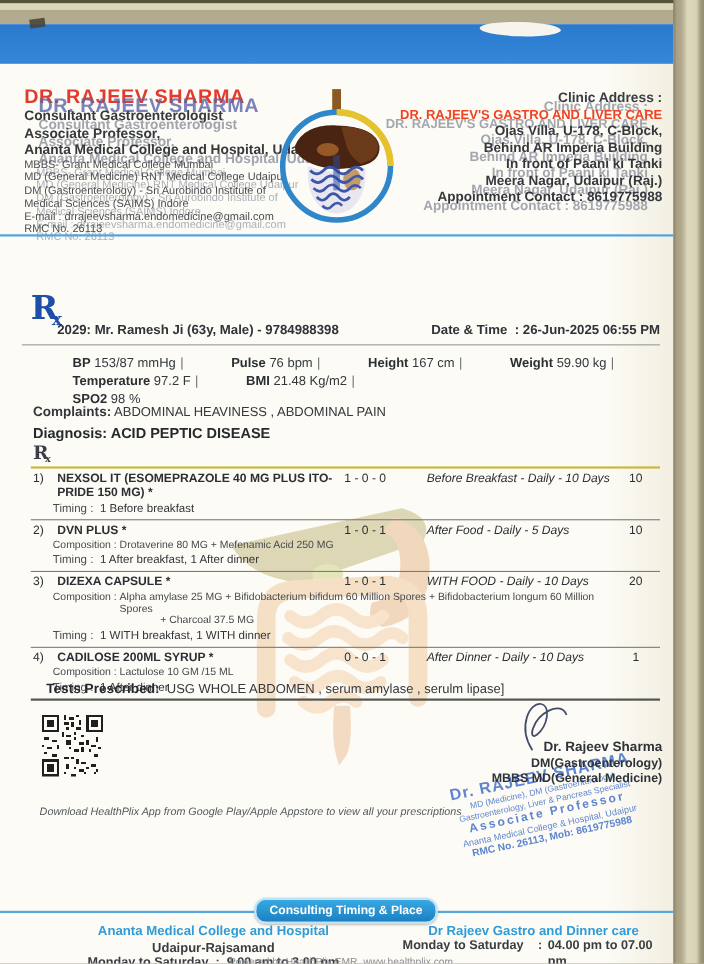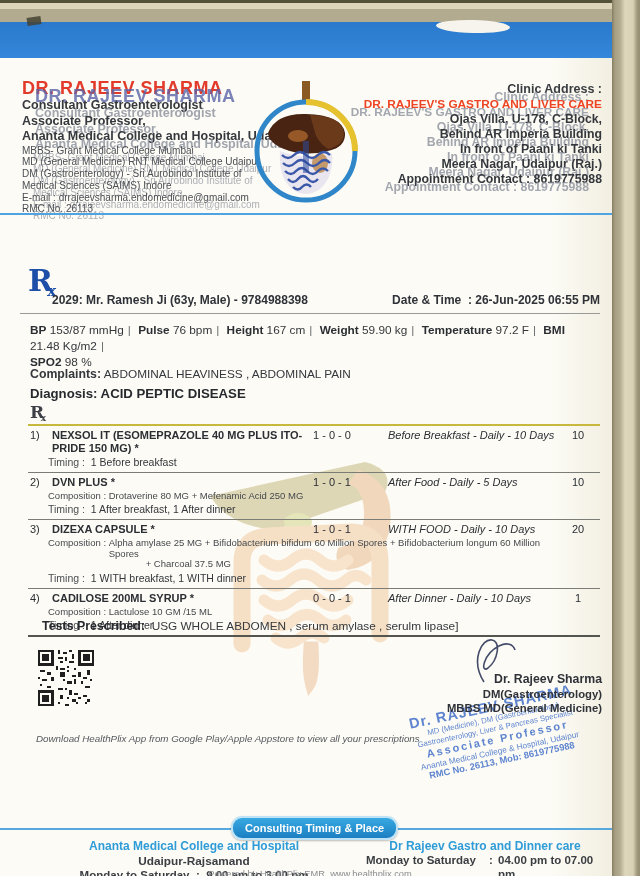--- a/index.html
+++ b/index.html
@@ -50,21 +50,21 @@
   .rx-small{left:30px;top:381px;font-size:17px;color:#3c3f45;line-height:18px;}
   .rx .rx-x{font-size:.52em;margin-left:-.38em;vertical-align:-.35em;}
 
   
   .patient-line{left:52px;top:271px;font-size:12px;font-weight:bold;color:#2f3238;}
   .date-line{left:360px;top:271px;width:240px;text-align:right;font-size:12px;font-weight:bold;color:#2f3238;}
   .hr1{left:20px;top:291px;width:580px;border-top:1px solid #9a9a96;}
 
   
   .vitals{left:30px;top:300px;width:560px;font-size:11.8px;line-height:16px;color:#34373c;}
-  .vitals b{color:#2b2e33;}
+  .vitals b{color:#2b2e33;margin-left:36px;}
   .vsep{color:#6a6d72;padding:0 4px;}
 
   .complaints{left:30px;top:345px;font-size:11.8px;color:#34373c;}
   .complaints b{font-size:12.3px;}
   .diagnosis{left:30px;top:364px;font-size:13.2px;font-weight:bold;color:#26292e;}
 
   
   .med-table{left:28px;top:402px;width:572px;border-top:2px solid #c9b83e;}
   .thead{display:grid;grid-template-columns:24px 232px 96px 176px 44px;
          font-size:11.3px;font-weight:bold;color:#2e3136;padding:2px 0 3px;

